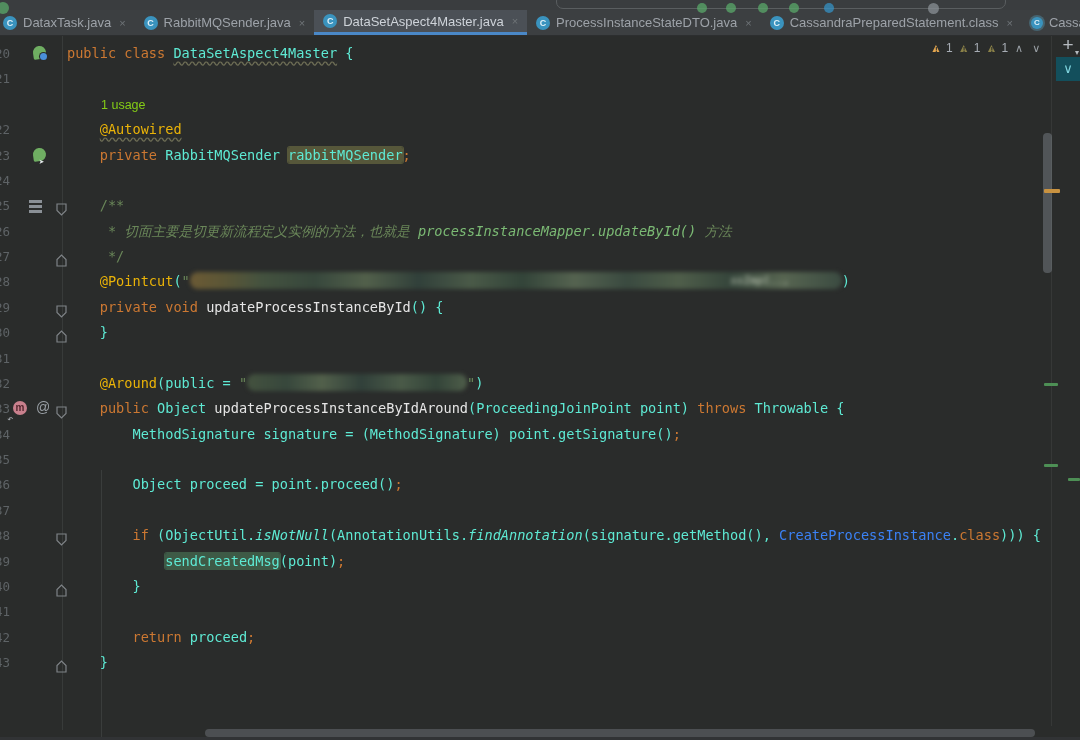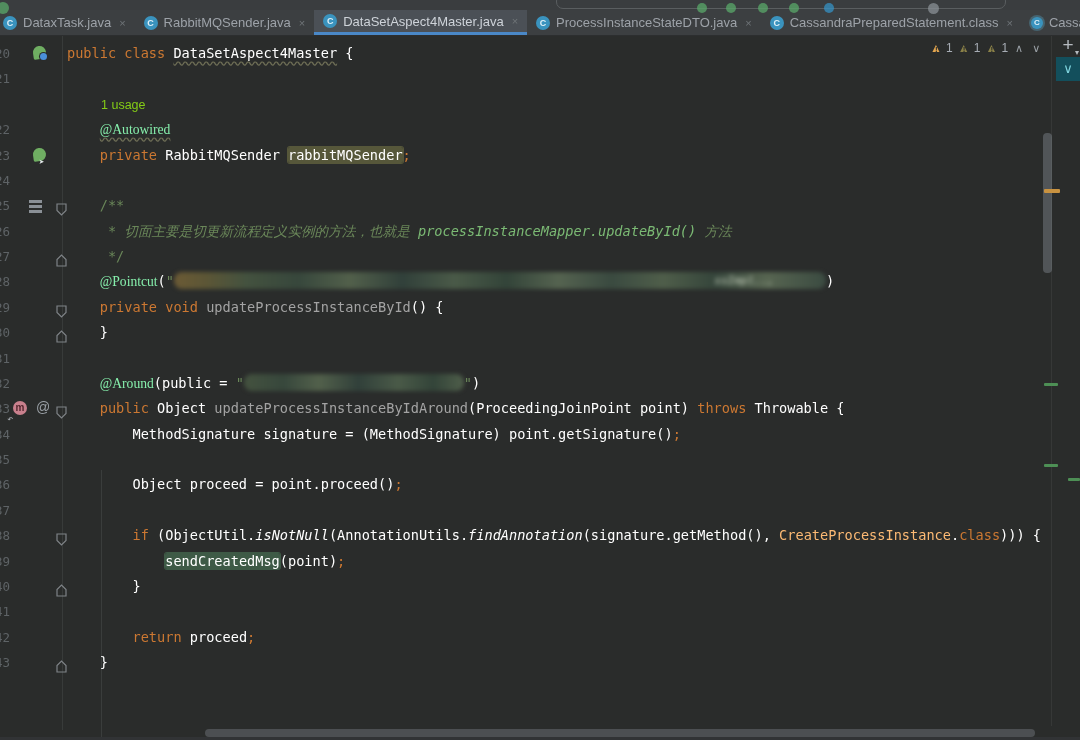--- a/index.html
+++ b/index.html
@@ -28,29 +28,29 @@
   #editor{position:absolute;top:36px;left:0;width:1080px;height:704px;background:#2a2c2b;}
   #gutter-sep{position:absolute;left:62px;top:0;width:1px;height:694px;background:#383b3a;}
   #indent-guide{position:absolute;left:101px;top:434px;width:1px;height:268px;background:#3a3d3c;}
   #rows{position:absolute;top:5px;left:0;right:0;}
   .row{position:relative;height:25.38px;line-height:25.38px;white-space:pre;font-size:13.6px;}
   .ln{position:absolute;left:-14px;width:24px;text-align:right;color:#5e6366;font-size:12.5px;
       font-family:"DejaVu Sans Mono",monospace;}
   .code{display:block;padding-left:67px;}
   .seg{white-space:pre;}
   .kw{color:#cc7832;}
-  .def{color:#ffffff;}
+  .def{color:#5eead4;}
   .it{font-style:italic;}
-  .ann{color:#86efac;font-family:Liberation Serif, serif;}
-  .mname{color:#a3a3a3;}
+  .ann{color:#eab308;}
+  .mname{color:#e5e5e5;}
   .cmt{color:#6a8759;}
   .cmtc{color:#7bba74;font-style:italic;}
   .str{color:#6a8759;}
   .semi{color:#cc7832;}
-  .cls{color:#fdba74;}
+  .cls{color:#3b82f6;}
   .inlay{color:#84cc16;font:12.5px "Liberation Sans",sans-serif;}
   .wavy{text-decoration:underline wavy #6e6e55;text-underline-offset:3px;}
   .hl1{background:#56573a;box-shadow:0 0 0 1px #56573a;border-radius:2px;}
   .hl2{background:#3e5a46;box-shadow:0 0 0 1px #3e5a46;border-radius:2px;}
   .blur{display:inline-block;vertical-align:middle;height:17px;border-radius:8px;position:relative;
         margin-top:-3px;filter:blur(2.2px);
         background:linear-gradient(90deg,#6b5a35 0%,#5c5636 5%,#44523f 11%,#37473c 19%,#52604b 27%,
           #31403a 35%,#4a5a48 43%,#334439 51%,#556350 59%,#3a4a40 67%,#4f5e4a 75%,#35453b 83%,#576551 91%,#3b4b41 100%);}
   .blur.plain{background:linear-gradient(90deg,#44523f 0%,#37473c 18%,#52604b 34%,#31403a 52%,#4a5a48 70%,#334439 86%,#4f5e4a 100%);}
   .blurfaint{position:absolute;right:52px;top:2px;font:italic 11px "DejaVu Sans Mono",monospace;color:#cdd6c2;filter:blur(.8px);}

